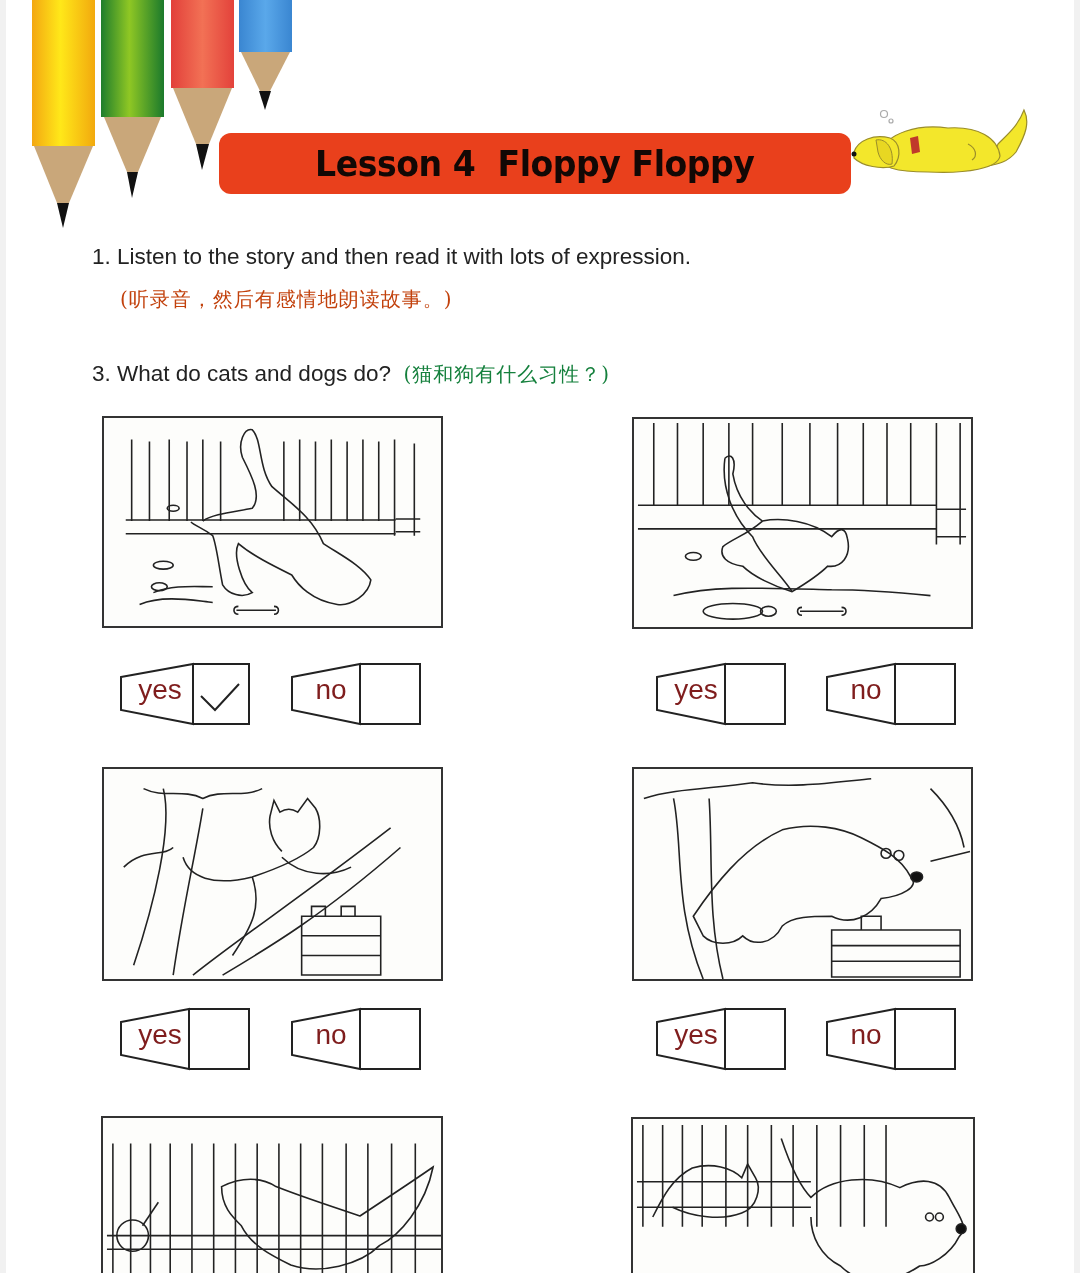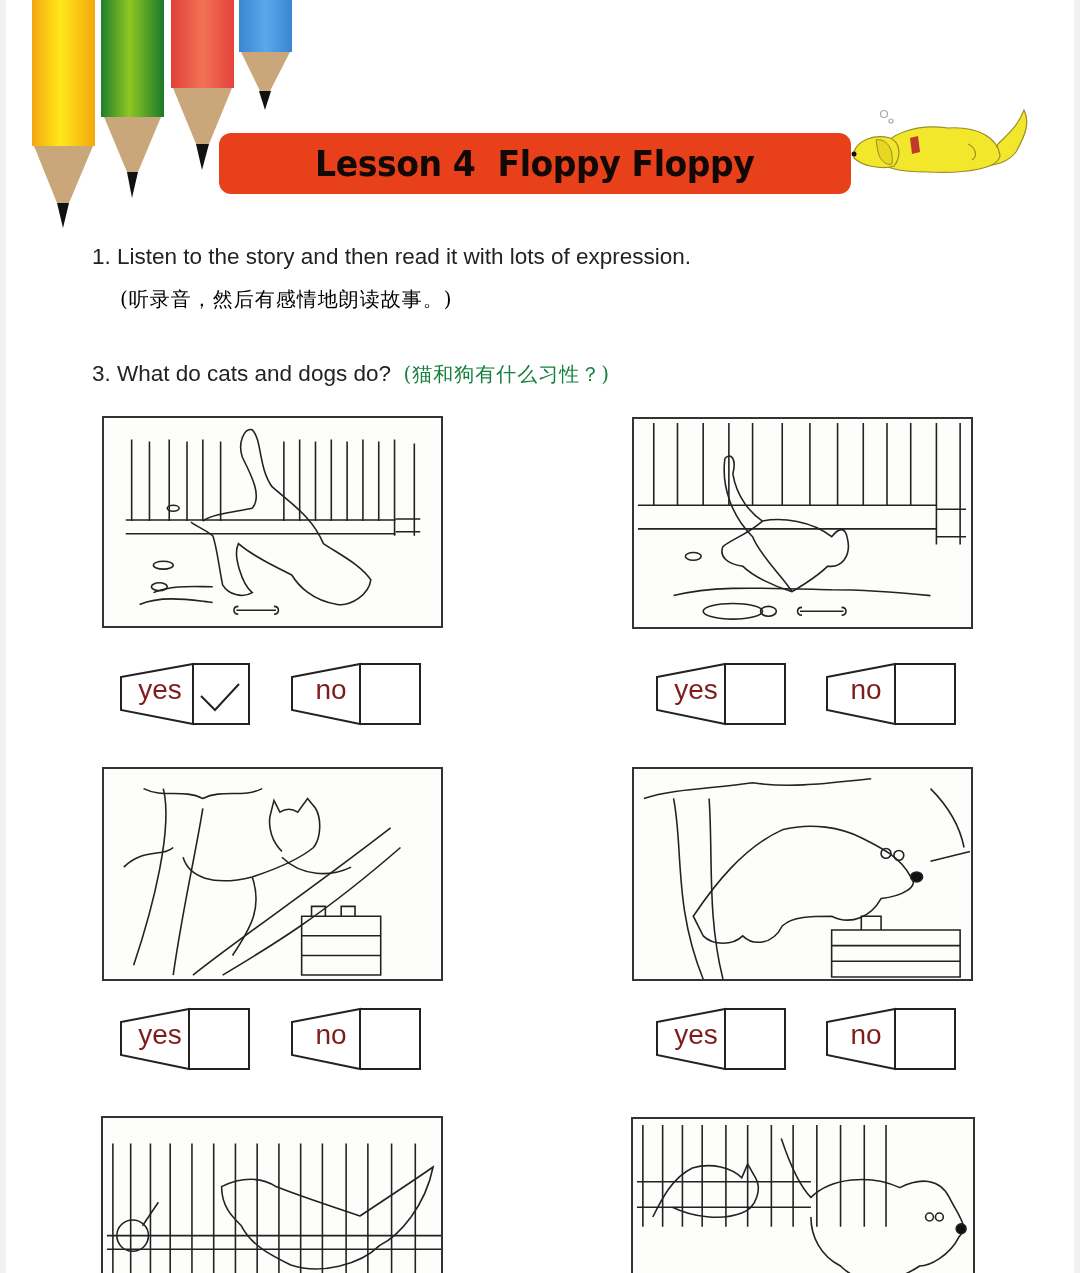--- a/index.html
+++ b/index.html
@@ -21,21 +21,21 @@
   .banner-title {
     font-family: "DejaVu Sans", sans-serif; font-weight: bold; font-size: 36px;
     color: #120805; letter-spacing: -0.5px; white-space: pre;
     transform: scaleX(0.92);
   }
   .sleeping-dog { position: absolute; left: 848px; top: 104px; }
 
   
   .instr { position: absolute; left: 92px; font-size: 22.5px; color: #222; white-space: pre; }
   .instr-1 { top: 244px; }
-  .instr-1-cn { position: absolute; left: 120px; top: 286px; font-family: "DejaVu Serif", serif; font-size: 20px; color: #000000; letter-spacing: 1px; }
+  .instr-1-cn { position: absolute; left: 120px; top: 286px; font-family: "DejaVu Serif", serif; font-size: 20px; color: #c2410c; letter-spacing: 1px; }
   .instr-2 { top: 361px; }
   .instr-2-cn { font-family: "DejaVu Serif", serif; font-size: 20px; color: #15803d; letter-spacing: 1px; }
 
   
   .picture {
     position: absolute; width: 341px; height: 212px;
     border: 2.5px solid #333; background: #fdfdfb; overflow: hidden;
   }
   .picture svg { display: block; width: 100%; height: 100%; }
   .pic-1 { left: 102px; top: 416px; }

